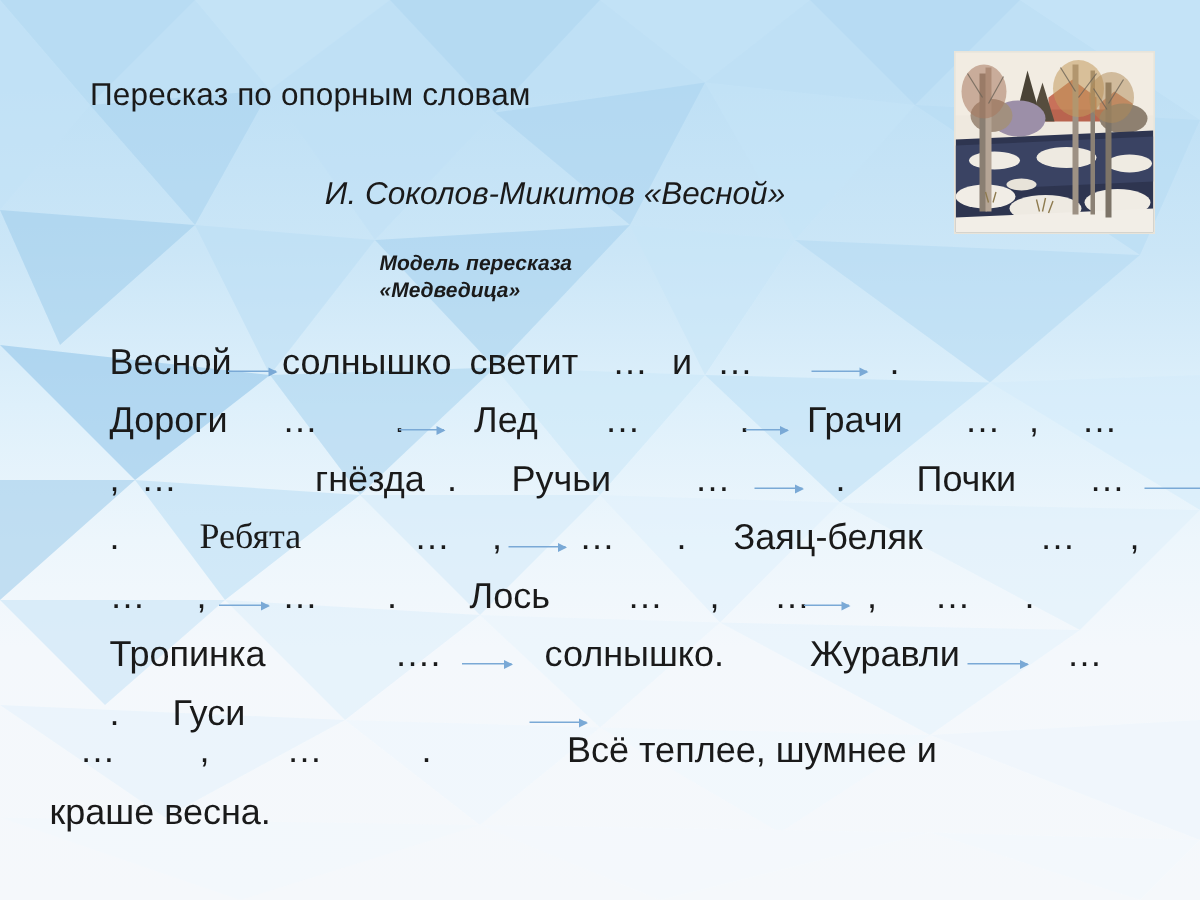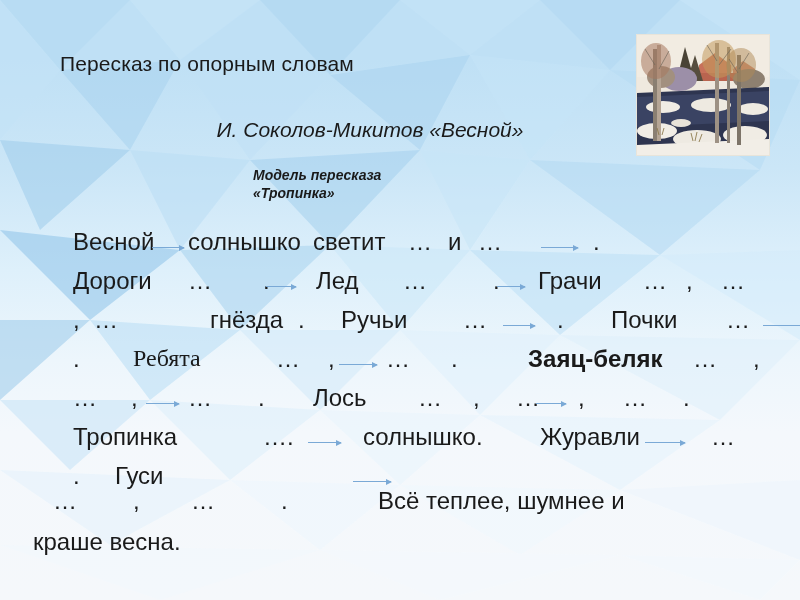--- a/index.html
+++ b/index.html
@@ -185,21 +185,21 @@
       <polygon points="320,550 620,555 440,600" fill="#f4f9fe"></polygon>
       <polygon points="620,555 800,560 760,600" fill="#f3f9fe"></polygon>
     </g>
   </svg>
 
   <div id="title">Пересказ по опорным словам</div>
   <div id="subtitle">И. Соколов-Микитов «Весной»</div>
 
   <div id="model-note">
     <div>Модель пересказа</div>
-    <div>«Тропинка»</div>
+    <div>«Медведица»</div>
   </div>
 
   <div id="painting">
     <svg width="132" height="120" viewBox="0 0 132 120">
 
       <rect x="0" y="0" width="132" height="120" fill="#efe9df"></rect>
       <rect x="0" y="0" width="132" height="42" fill="#f2ece2"></rect>
 
       <polygon points="62,30 78,18 94,30 94,44 62,44" fill="#c8715a"></polygon>
       <polygon points="96,34 106,26 118,34 118,45 96,45" fill="#d08a6e"></polygon>
@@ -294,21 +294,21 @@
         <span class="arw" style="left: 430px; width: 32px;"></span>
         <span class="arw" style="left: 690px; width: 45px;"></span>
       </div>
       <div class="ln">
         <span class="w" style="left: 0px;">.</span>
         <span class="w" style="left: 60px; font-family: Liberation Serif, serif;">Ребята</span>
         <span class="w" style="left: 203px;">…</span>
         <span class="w" style="left: 255px;">,</span>
         <span class="w" style="left: 313px;">…</span>
         <span class="w" style="left: 378px;">.</span>
-        <span class="w" style="left: 455px; font-weight: bold;">Заяц-беляк</span>
+        <span class="w" style="left: 416px;">Заяц-беляк</span>
         <span class="w" style="left: 620px;">…</span>
         <span class="w" style="left: 680px;">,</span>
         <span class="arw" style="left: 266px; width: 38px;"></span>
       </div>
       <div class="ln">
         <span class="w" style="left: 0px;">…</span>
         <span class="w" style="left: 58px;">,</span>
         <span class="w" style="left: 115px;">…</span>
         <span class="w" style="left: 185px;">.</span>
         <span class="w" style="left: 240px;">Лось</span>

